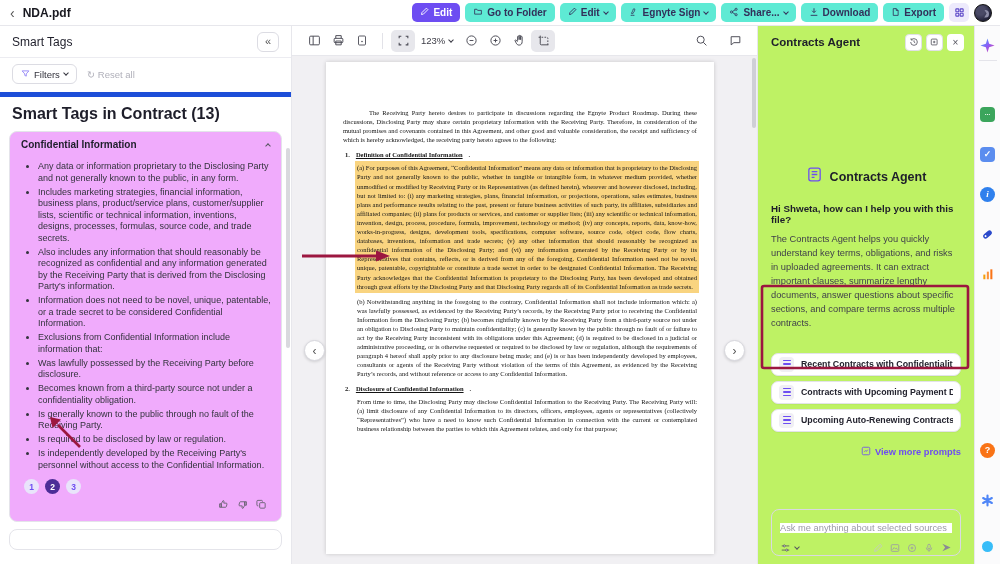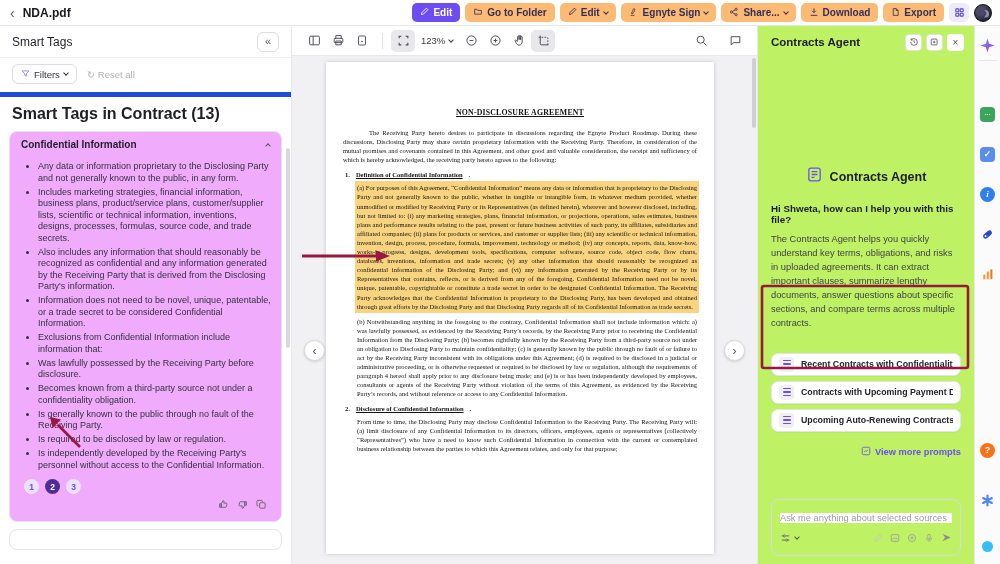--- a/index.html
+++ b/index.html
@@ -6,21 +6,21 @@
   html,body { width:1000px; height:564px; overflow:hidden; }
   body { font-family:"Liberation Sans", sans-serif; background:#fff; color:#1e1e2a; position:relative; }
   .app { width:1000px; height:564px; display:flex; flex-direction:column; }
 
   
   .topbar { height:26px; display:flex; align-items:center; justify-content:space-between; padding:0 8px 0 10px; border-bottom:1px solid #e7e7ec; background:#fff; flex:0 0 26px;}
   .tb-left { display:flex; align-items:center; gap:8px; }
   .back { font-size:14px; color:#555; background:none; border:none; line-height:1; cursor:pointer; }
   .fname { font-size:12px; font-weight:bold; color:#18181f; }
   .tb-right { display:flex; align-items:center; gap:5px; }
-  .tb-btn { display:flex; align-items:center; gap:4px; height:19px; padding:0 8px; border-radius:5px; border:none; background:#fdba74; color:#32305a; font-family:"Liberation Sans",sans-serif; font-size:10px; font-weight:bold; cursor:pointer; }
+  .tb-btn { display:flex; align-items:center; gap:4px; height:19px; padding:0 8px; border-radius:5px; border:none; background:#5eead4; color:#32305a; font-family:"Liberation Sans",sans-serif; font-size:10px; font-weight:bold; cursor:pointer; }
   .tb-btn svg { flex:0 0 auto; }
   .tb-btn.primary { background:#6d4df2; color:#fff; }
   .tb-iconbtn { width:20px; height:19px; border:none; background:#edeafc; border-radius:5px; color:#5b47c7; display:flex; align-items:center; justify-content:center; cursor:pointer; }
   .avatar { width:18px; height:18px; border-radius:50%; background:radial-gradient(circle at 35% 35%, #4a4a66 30%, #23233a 70%); border:1px solid #111; position:relative; cursor:pointer; }
   .avatar::after { content:""; position:absolute; right:2px; top:5px; width:8px; height:8px; border-radius:50%; background:#8e8ea8; clip-path:polygon(40% 0,100% 0,100% 100%,40% 100%,70% 50%); }
   .cv { display:inline-block; width:4px; height:4px; border-right:1.3px solid currentColor; border-bottom:1.3px solid currentColor; }
   .cv.down { transform:rotate(45deg); margin-top:-2px; }
   .cv.up { transform:rotate(-135deg); margin-top:2px; }
 
   .main { flex:1; display:flex; min-height:0; }
@@ -82,21 +82,21 @@
   .agent-badge { display:flex; align-items:center; justify-content:center; gap:7px; margin-top:108px; }
   .agent-title { font-size:12.5px; font-weight:bold; }
   .rp-greeting { font-size:9.8px; font-weight:bold; margin-top:16px; }
   .rp-desc { font-size:9.3px; line-height:1.5; color:#3f3f4a; margin-top:8px; }
   .prompts { margin-top:22px; display:flex; flex-direction:column; gap:5px; }
   .prompt-btn { display:flex; align-items:center; gap:7px; border:1px solid #e3e3e9; border-radius:7px; background:#fff; padding:4px 7px; height:23px; cursor:pointer; box-shadow:0 1px 1px rgba(0,0,0,.03); }
   .prompt-ic { width:15px; height:15px; border-radius:4px; background:#f0eff4; display:flex; flex-direction:column; justify-content:center; gap:2px; align-items:center; flex:0 0 15px; }
   .prompt-ic i { display:block; width:8px; height:1.4px; background:#6d4df2; border-radius:1px; }
   .prompt-label { font-size:8.8px; font-weight:bold; color:#23232e; white-space:nowrap; overflow:hidden; }
   .view-more { margin-top:14px; align-self:flex-end; display:flex; align-items:center; gap:4px; background:none; border:none; color:#6d4df2; font-size:9.3px; font-weight:bold; cursor:pointer; }
-  .chat-input { margin:auto 0 8px; border:1px solid #d9d9e0; border-radius:8px; padding:7px 8px 12px; }
+  .chat-input { margin:auto 0 8px; border:1px solid #d9d9e0; border-radius:8px; padding:7px 8px 2px; }
   .chat-input input { border:none; outline:none; width:100%; font-size:9.3px; font-family:"Liberation Sans",sans-serif; color:#33333d; }
   .chat-input input::placeholder { color:#9a9aa5; }
   .ci-row { display:flex; align-items:center; margin-top:7px; color:#85858f; }
   .ci-left { display:flex; align-items:center; gap:4px; }
   .ci-right { margin-left:auto; display:flex; align-items:center; gap:7px; }
   .ci-btn { background:none; border:none; color:#9a9aa5; padding:0; cursor:pointer; display:flex; }
 
   
   .icon-strip { width:26px; flex:0 0 26px; border-left:1px solid #e7e7ec; background:#fbfbfc; display:flex; flex-direction:column; align-items:center; position:relative; }
   .strip-btn { width:18px; height:18px; border:none; background:none; padding:0; cursor:pointer; display:flex; align-items:center; justify-content:center; }
@@ -312,21 +312,20 @@
           <button class="vt-btn">
               <svg width="13" height="13" viewBox="0 0 24 24" fill="none" stroke="currentColor" stroke-width="1.8">
                 <path d="M4 5h16v11H9l-5 4z"></path>
               </svg>
             </button>
         </div>
       </div>
 
       <div class="canvas">
         <div class="pdf-page">
-          <div class="doc-title">NON-DISCLOSURE AGREEMENT</div>
           <div class="doc-para">The Receiving Party hereto desires to participate in discussions regarding the Egnyte Product Roadmap.  During these discussions, Disclosing Party may share certain proprietary information with the Receiving Party.  Therefore, in consideration of the mutual promises and covenants contained in this Agreement, and other good and valuable consideration, the receipt and sufficiency of which is hereby acknowledged, the receiving party hereto agrees to the following:</div>
           <div class="doc-sec">
             <span>1.</span>
             <span class="h">Definition of Confidential Information</span>
               <span>.</span>
           </div>
           <div class="doc-ind hl">(a) For purposes of this Agreement, “Confidential Information” means any data or information that is proprietary to the Disclosing Party and not generally known to the public, whether in tangible or intangible form, in whatever medium provided, whether unmodified or modified by Receiving Party or its Representatives (as defined herein), wherever and however disclosed, including, but not limited to: (i) any marketing strategies, plans, financial information, or projections, operations, sales estimates, business plans and performance results relating to the past, present or future business activities of such party, its affiliates, subsidiaries and affiliated companies; (ii) plans for products or services, and customer or supplier lists; (iii) any scientific or technical information, invention, design, process, procedure, formula, improvement, technology or method; (iv) any concepts, reports, data, know-how, works-in-progress, designs, development tools, specifications, computer software, source code, object code, flow charts, databases, inventions, information and trade secrets; (v) any other information that should reasonably be recognized as confidential information of the Disclosing Party; and (vi) any information generated by the Receiving Party or by its Representatives that contains, reflects, or is derived from any of the foregoing.  Confidential Information need not be novel, unique, patentable, copyrightable or constitute a trade secret in order to be designated Confidential Information.  The Receiving Party acknowledges that the Confidential Information is proprietary to the Disclosing Party, has been developed and obtained through great efforts by the Disclosing Party and that Disclosing Party regards all of its Confidential Information as trade secrets.</div>
           <div class="doc-ind">(b) Notwithstanding anything in the foregoing to the contrary, Confidential Information shall not include information which: a) was lawfully possessed, as evidenced by the Receiving Party’s records, by the Receiving Party prior to receiving the Confidential Information from the Disclosing Party; (b) becomes rightfully known by the Receiving Party from a third-party source not under an obligation to Disclosing Party to maintain confidentiality; (c) is generally known by the public through no fault of or failure to act by the Receiving Party inconsistent with its obligations under this Agreement; (d) is required to be disclosed in a judicial or administrative proceeding, or is otherwise requested or required to be disclosed by law or regulation, although the requirements of paragraph 4 hereof shall apply prior to any disclosure being made; and (e) is or has been independently developed by employees, consultants or agents of the Receiving Party without violation of the terms of this Agreement, as evidenced by the Receiving Party’s records, and without reference or access to any Confidential Information.</div>
           <div class="doc-sec">
             <span>2.</span>

